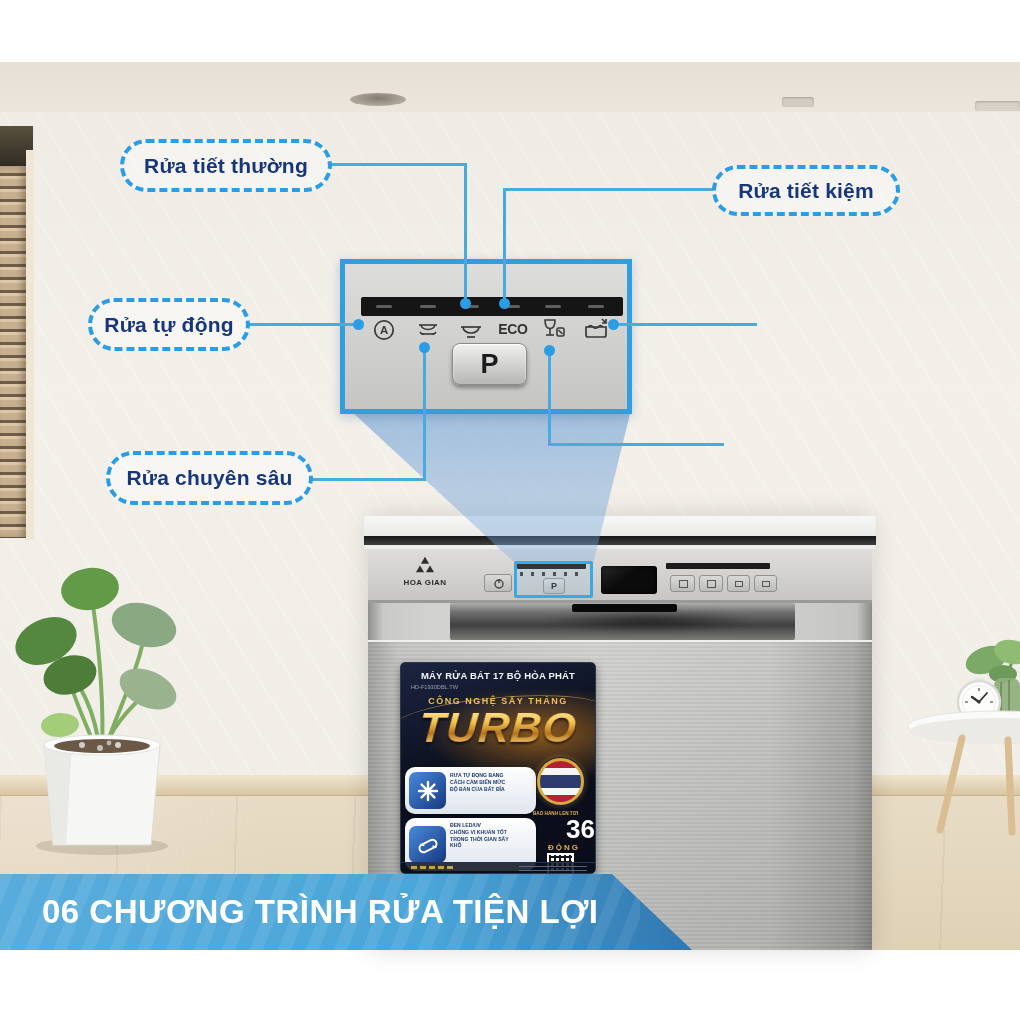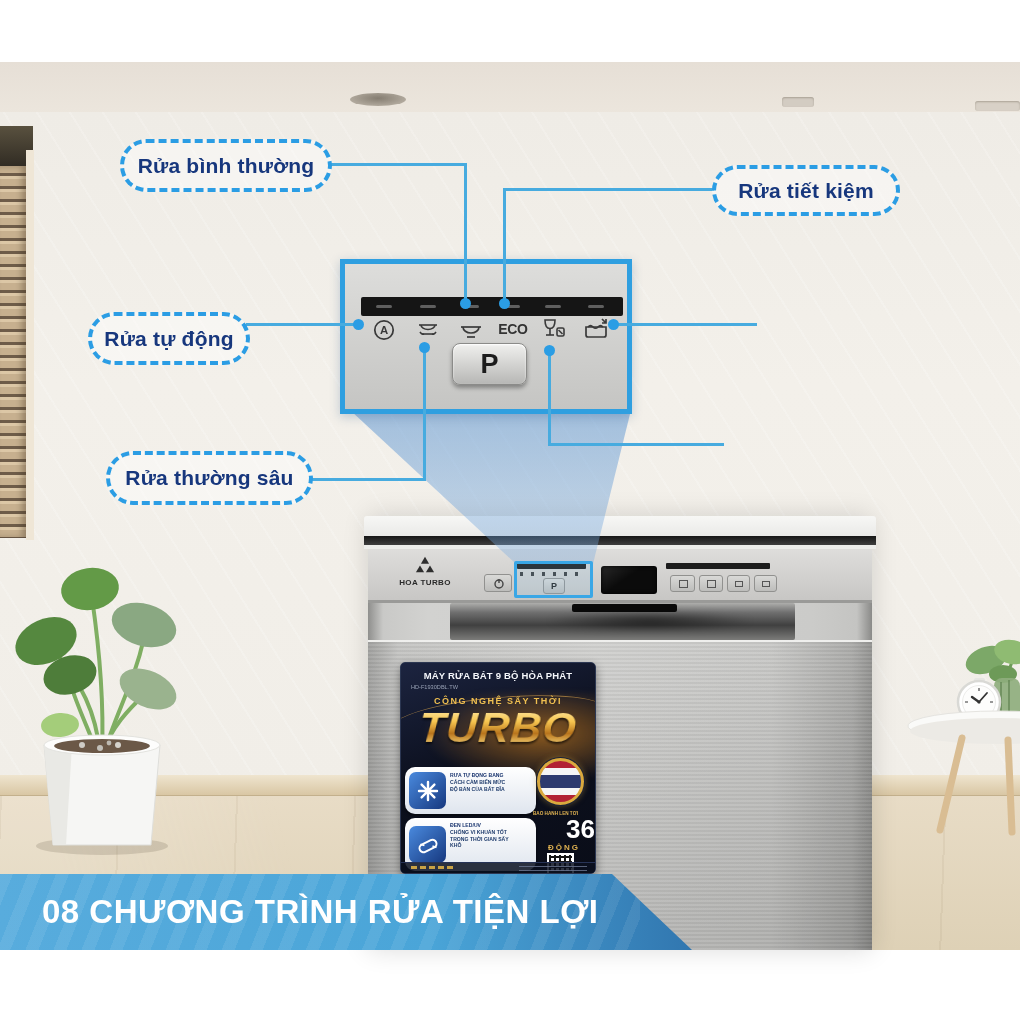--- a/index.html
+++ b/index.html
@@ -116,21 +116,21 @@
   <div style="left:364px;top:536px;width:512px;height:9px;background:linear-gradient(180deg,#161616,#3f3f3f);"></div>
   <div style="left:364px;top:545px;width:512px;height:4px;background:#ededeb;"></div>
   <div style="left:368px;top:549px;width:504px;height:52px;background:linear-gradient(180deg,#dedddb,#c7c6c4);"></div>
 
   <div style="left:396px;top:553px;width:58px;height:44px;text-align:center;">
     <svg style="left:18px;top:2px;" width="22" height="20" viewBox="0 0 24 22">
       <polygon points="12,2 16.5,9.5 7.5,9.5" fill="#2e2e2e"></polygon>
       <polygon points="6.5,11.5 11,19 2,19" fill="#2e2e2e"></polygon>
       <polygon points="17.5,11.5 22,19 13,19" fill="#2e2e2e"></polygon>
     </svg>
-    <div style="left:0;top:25px;width:58px;font-size:8px;font-weight:800;color:#2a2a2a;letter-spacing:.4px;">HOA TURBO</div>
+    <div style="left:0;top:25px;width:58px;font-size:8px;font-weight:800;color:#2a2a2a;letter-spacing:.4px;">HOA GIAN</div>
   </div>
 
   <div class="mbtn" style="left:484px;top:574px;width:28px;height:18px;">
     <svg style="left:8px;top:3px;" width="12" height="12" viewBox="0 0 12 12">
       <circle cx="6" cy="6" r="4" fill="none" stroke="#444" stroke-width="1.4"></circle>
         <path d="M6 1 V5" stroke="#444" stroke-width="1.4"></path>
     </svg>
   </div>
   <div style="left:517px;top:563px;width:69px;height:6px;background:#1c1c1c;border-radius:1px;"></div>
   <div style="left:520px;top:572px;width:64px;height:4px;background:repeating-linear-gradient(90deg,#3c3c3c 0 3px,rgba(0,0,0,0) 3px 11px);"></div>
@@ -154,23 +154,23 @@
   <div style="left:450px;top:603px;width:345px;height:37px;background:linear-gradient(180deg,#adadab,#707070 25%,#404040 60%,#7b7b79);border-radius:2px;"></div>
   <div style="left:572px;top:604px;width:105px;height:8px;background:#0a0a0a;border-radius:2px;"></div>
   <div style="left:545px;top:610px;width:210px;height:22px;background:radial-gradient(ellipse at center,rgba(0,0,0,.55),rgba(0,0,0,0) 70%);filter:blur(3px);"></div>
 
   <div style="left:368px;top:640px;width:504px;height:310px;background:linear-gradient(90deg,#9d9d9b 0,#c2c2c0 6%,#cfcfcd 45%,#c6c6c4 80%,#a8a8a6 96%,#8e8e8c 100%);"></div>
   <div style="left:368px;top:640px;width:504px;height:310px;background:repeating-linear-gradient(180deg,rgba(255,255,255,.05) 0 2px,rgba(0,0,0,.04) 2px 4px),linear-gradient(180deg,rgba(255,255,255,.06),rgba(0,0,0,.10) 95%);"></div>
   <div style="left:368px;top:640px;width:504px;height:2px;background:#efefed;"></div>
 
   <div style="left:400px;top:662px;width:196px;height:212px;border-radius:5px;overflow:hidden;border:1px solid #2c3752;background:linear-gradient(160deg,#1c2440,#0c101e 45%,#0a0d18);box-shadow:0 4px 10px rgba(0,0,0,.45);">
     <div style="left:20px;top:30px;width:200px;height:90px;background:radial-gradient(ellipse at 60% 45%,rgba(244,150,32,.55),rgba(244,150,32,0) 70%);filter:blur(3px);"></div>
-    <div class="lbl-title" style="left:0;top:7px;">MÁY RỬA BÁT 9 BỘ HÒA PHÁT</div>
+    <div class="lbl-title" style="left:0;top:7px;">MÁY RỬA BÁT 17 BỘ HÒA PHÁT</div>
     <div class="tiny" style="left:10px;top:21px;transform:scale(.7);color:#97a0b4;">HD-F1930DBL.TW</div>
-    <div style="left:0;top:33px;width:100%;text-align:center;font-size:9px;font-weight:bold;color:#f0c050;letter-spacing:1.5px;">CÔNG NGHỆ SẤY THỜI</div>
+    <div style="left:0;top:33px;width:100%;text-align:center;font-size:9px;font-weight:bold;color:#f0c050;letter-spacing:1.5px;">CÔNG NGHỆ SẤY THÁNG</div>
     <div style="left:-10px;top:34px;width:216px;height:44px;border-radius:50%;border-top:1.5px solid rgba(240,180,80,.55);transform:rotate(-5deg);"></div>
     <div class="turbo" style="left:0;top:40px;width:100%;text-align:center;">TURBO</div>
 
     <div class="feat" style="left:4px;top:104px;width:131px;height:47px;">
       <div class="feat-ic">
         <svg width="24" height="24" viewBox="0 0 24 24">
             <g stroke="#fff" stroke-width="2.4" stroke-linecap="round">
           <path d="M12 3 V21 M3 12 H21 M5.6 5.6 L18.4 18.4 M18.4 5.6 L5.6 18.4"></path>
             </g>
           <circle cx="12" cy="12" r="3.2" fill="#fff"></circle>
@@ -204,21 +204,21 @@
     <div style="left:132px;top:180px;width:62px;text-align:center;font-size:8px;font-weight:bold;color:#ddb050;letter-spacing:2px;">ĐỘNG</div>
     <div style="left:146px;top:190px;width:27px;height:27px;background-color:#fff;border:2px solid #fff;background-image:repeating-linear-gradient(90deg,#151515 0 2.5px,rgba(0,0,0,0) 2.5px 5px),repeating-linear-gradient(0deg,#151515 0 2.5px,rgba(0,0,0,0) 2.5px 5px);"></div>
 
     <div style="left:0;top:199px;width:196px;height:13px;background:rgba(11,16,32,.85);border-top:1px solid #273356;"></div>
     <div style="left:10px;top:203px;width:42px;height:3px;background:repeating-linear-gradient(90deg,#c9a245 0 6px,rgba(0,0,0,0) 6px 9px);"></div>
     <div style="left:118px;top:202px;width:68px;height:6px;background:repeating-linear-gradient(0deg,#6a7590 0 1.5px,rgba(0,0,0,0) 1.5px 4px);opacity:.8;"></div>
   </div>
 
   <div class="banner" style="left:0;top:874px;width:1020px;height:76px;clip-path:polygon(0 0,612px 0,692px 100%,0 100%);background:linear-gradient(90deg,#58acdd 0%,#4aa5d8 42%,#2d6fa9 72%,#2a68a0 100%);">
     <div style="left:0;top:0;width:640px;height:76px;background:repeating-linear-gradient(112deg,rgba(255,255,255,.08) 0 12px,rgba(255,255,255,0) 12px 26px);"></div>
-    <span style="position:relative;margin-left:42px;">08 CHƯƠNG TRÌNH RỬA TIỆN LỢI</span>
+    <span style="position:relative;margin-left:42px;">06 CHƯƠNG TRÌNH RỬA TIỆN LỢI</span>
   </div>
 
   <div style="left:340px;top:410px;width:292px;height:154px;clip-path:polygon(10px 0,291px 0,253px 154px,176px 154px);background:linear-gradient(180deg,rgba(88,146,208,.52),rgba(122,172,226,.34));"></div>
   <div style="left:514px;top:561px;width:79px;height:37px;border:3px solid #3aa7e6;border-radius:2px;background:rgba(130,190,235,.16);"></div>
 
   <div class="zbox" style="left:340px;top:259px;width:292px;height:155px;">
     <div style="left:16px;top:33px;width:262px;height:19px;background:#151515;border-radius:2px;">
       <div class="mark" style="left:15px;"></div>
       <div class="mark" style="left:59px;"></div>
       <div class="mark" style="left:102px;"></div>
@@ -292,18 +292,18 @@
   <div class="cdot" style="left:608px;top:319px;"></div>
 
   <div class="ch" style="left:309px;top:478px;width:117px;"></div>
   <div class="cv" style="left:423px;top:347px;height:134px;"></div>
   <div class="cdot" style="left:419px;top:342px;"></div>
 
   <div class="ch" style="left:548px;top:443px;width:176px;"></div>
   <div class="cv" style="left:548px;top:350px;height:96px;"></div>
   <div class="cdot" style="left:544px;top:345px;"></div>
 
-  <div class="cal" style="left:120px;top:139px;width:212px;height:53px;">Rửa bình thường</div>
+  <div class="cal" style="left:120px;top:139px;width:212px;height:53px;">Rửa tiết thường</div>
   <div class="cal" style="left:712px;top:165px;width:188px;height:51px;">Rửa tiết kiệm</div>
-  <div class="cal" style="left:88px;top:312px;width:162px;height:53px;">Rửa tự động</div>
-  <div class="cal" style="left:106px;top:451px;width:207px;height:54px;">Rửa thường sâu</div>
+  <div class="cal" style="left:88px;top:298px;width:162px;height:53px;">Rửa tự động</div>
+  <div class="cal" style="left:106px;top:451px;width:207px;height:54px;">Rửa chuyên sâu</div>
 
 </div>
 
 </body></html>

